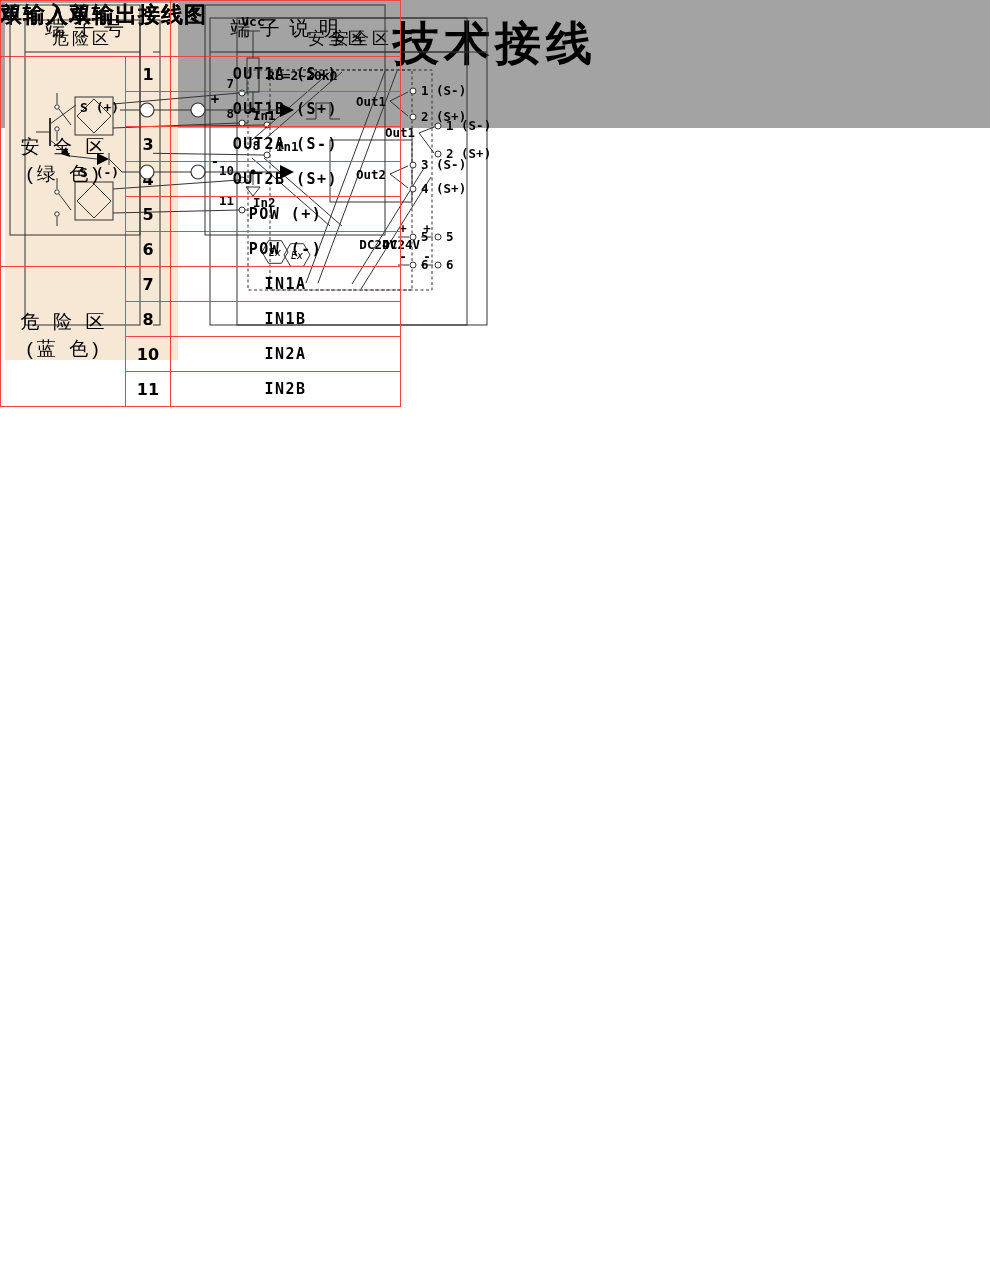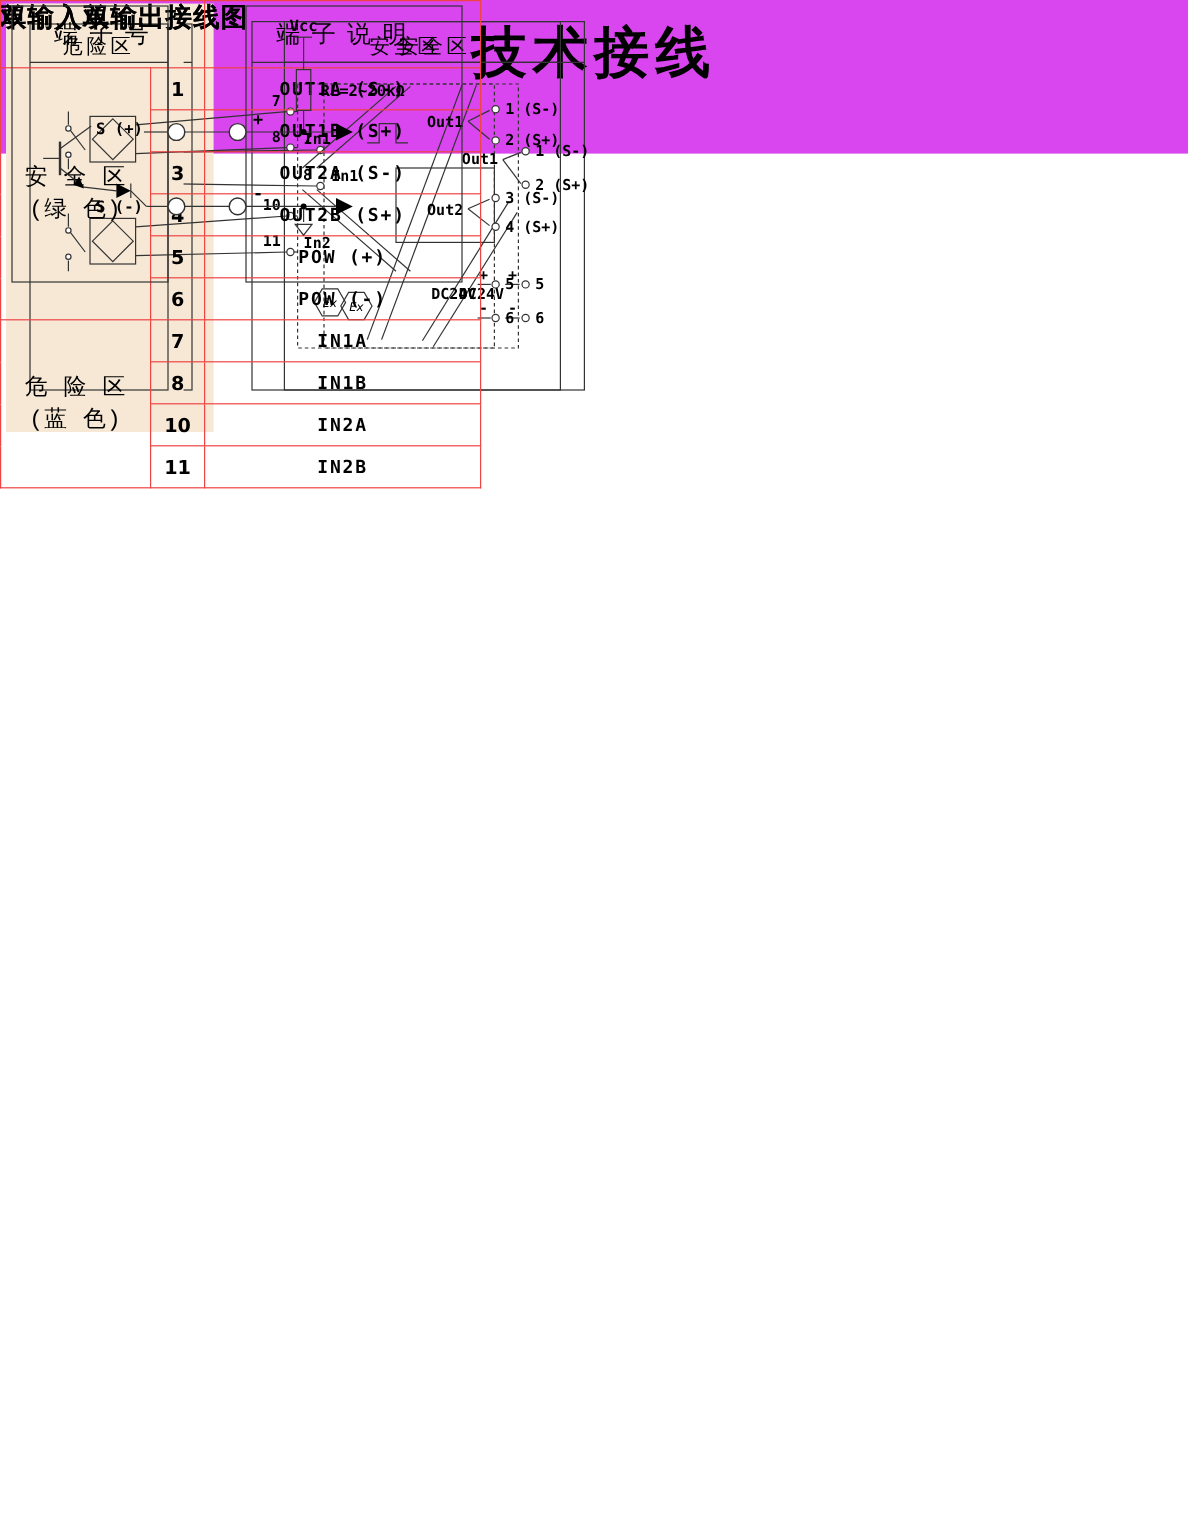--- a/index.html
+++ b/index.html
@@ -1,21 +1,21 @@
 <!DOCTYPE html>
 <html><head>
 <meta charset="utf-8">
 <style>
   * { box-sizing: border-box; }
   html,body { margin:0; padding:0; }
   body {
     width:990px; height:1283px; position:relative; background:#fff;
     font-family:"Liberation Sans","DejaVu Sans",sans-serif; color:#000;
   }
-  .header { position:absolute; left:0; top:0; width:990px; height:128px; background:#d946ef; text-align:center; }
+  .header { position:absolute; left:0; top:0; width:990px; height:128px; background:#a3a3a3; text-align:center; }
   .header .title { padding-top:18px; font-size:46px; font-weight:bold; letter-spacing:5px; line-height:1.1; }
   .header .subtitle { font-size:18px; margin-top:2px; letter-spacing:0.5px; }
 
   svg { position:absolute; overflow:visible; }
   #svg-left  { left:0;   top:165; }
   #svg-right { left:515; top:165; }
   #svg-circuit { left:300; top:1045; }
 
   .beige { fill:#f6e8d5; stroke:none; }
   .ln    { stroke:#333; fill:none; stroke-width:1; }

